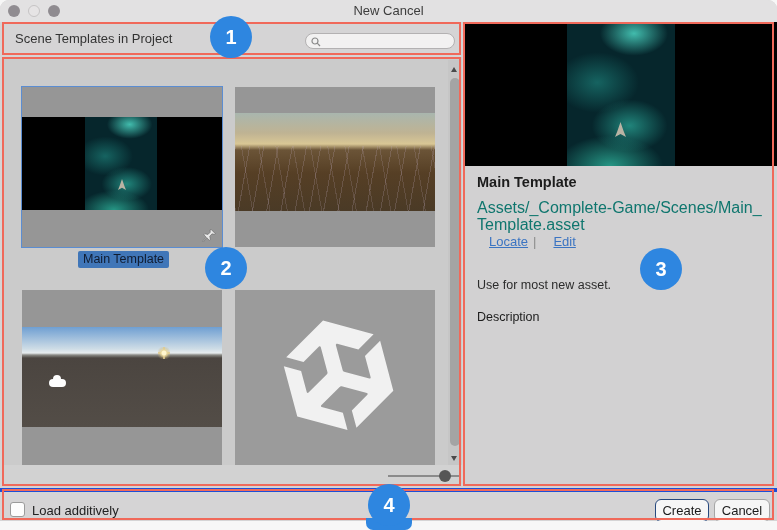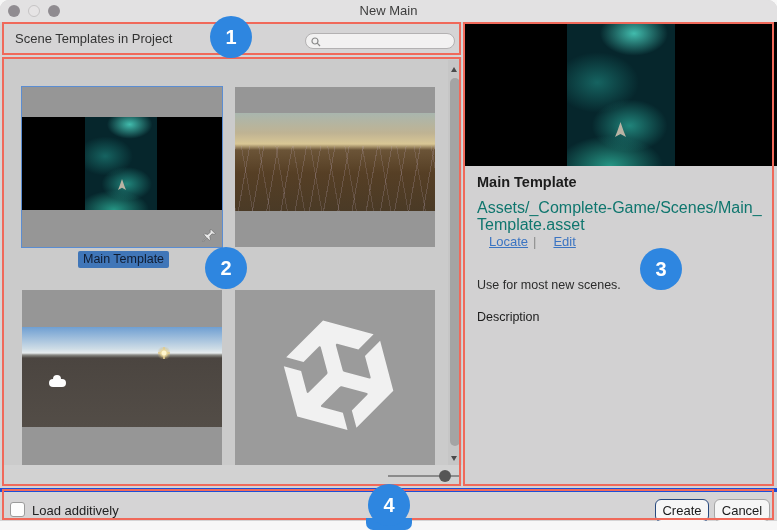--- a/index.html
+++ b/index.html
@@ -93,21 +93,21 @@
 </head>
 <body>
 
 <div id="stage">
   <div id="win">
 
     <div class="titlebar">
       <div class="tl c1"></div>
       <div class="tl c2"></div>
       <div class="tl c3"></div>
-      <div class="win-title">New Main</div>
+      <div class="win-title">New Cancel</div>
     </div>
 
     <div class="hdr-label">Scene Templates in Project</div>
     <div class="searchbox">
       <svg class="mag" viewBox="0 0 10 10">
         <circle cx="4" cy="4" r="3" fill="none" stroke="#8a8a8a" stroke-width="1.2"></circle>
         <line x1="6.2" y1="6.2" x2="9" y2="9" stroke="#8a8a8a" stroke-width="1.2"></line>
       </svg>
       <input value="" placeholder="" style="">
     </div>
@@ -160,21 +160,21 @@
       <div class="preview">
         <div class="strip nebula"></div>
         <div class="ship" style="left:151px;top:100px;width:11px;height:15px;"></div>
       </div>
       <div class="dt-title">Main Template</div>
       <div class="dt-path">Assets/_Complete-Game/Scenes/Main_Template.asset</div>
       <div class="dt-links">
         <a>Locate</a><span class="dt-sep">|</span><a>Edit</a>
       </div>
       <div class="dt-desc-h">Description</div>
-      <div class="dt-desc">Use for most new scenes.</div>
+      <div class="dt-desc">Use for most new asset.</div>
     </div>
 
     <div class="footer">
       <div class="chk"></div>
       <div class="chk-label">Load additively</div>
       <div class="btn create">Create</div>
       <div class="btn cancel">Cancel</div>
     </div>
   </div>
 

